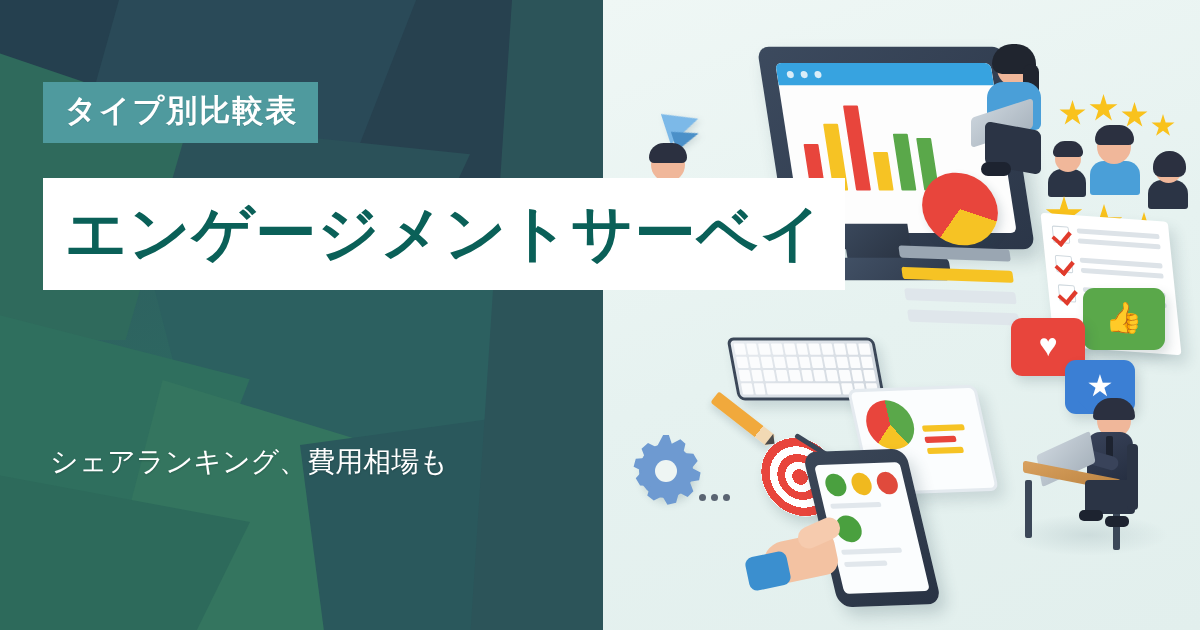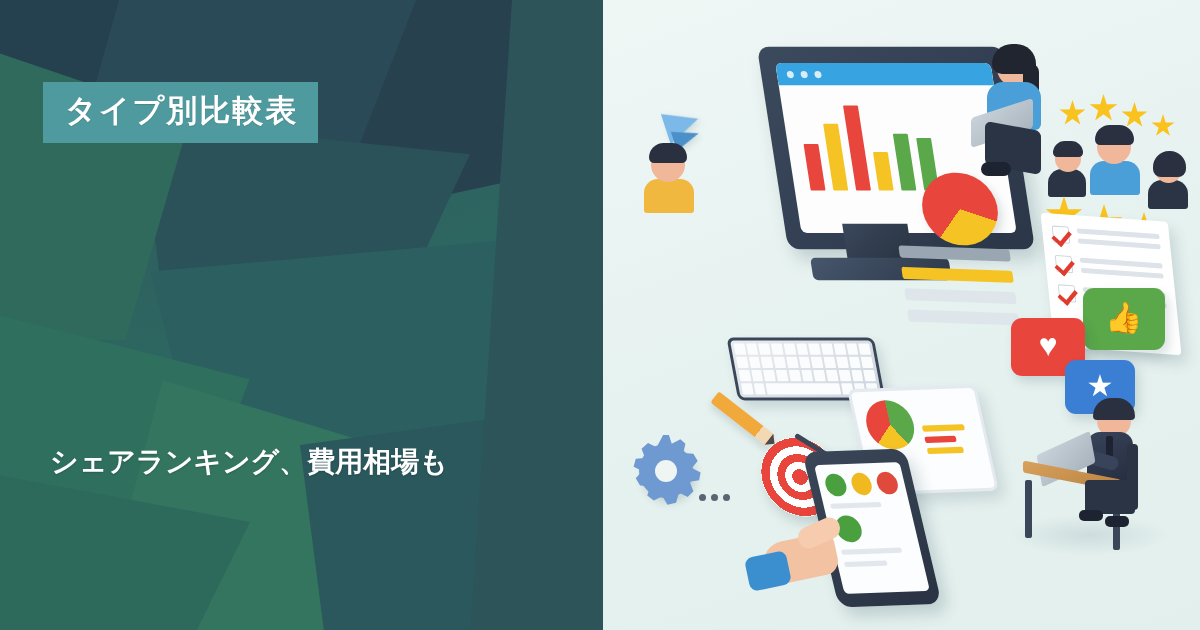--- a/index.html
+++ b/index.html
@@ -53,21 +53,21 @@
   }
   .title-band {
     position:absolute; background:#ffffff; display:flex; align-items:center;
     color:#0a6058; font-weight:bold; letter-spacing:1px;
   }
   .title-band.one { left:43px; top:178px; height:112px; padding:0 22px; font-size:61px; }
   .title-band.two { left:43px; top:311px; height:101px; padding:0 22px; font-size:58px; }
 
   .subtitle {
     position:absolute; left:50px; top:440px; width:540px;
-    color:#ffffff; font-size:28px; line-height:1.55; font-weight:700;
+    color:#ffffff; font-size:28px; line-height:1.55; font-weight:400;
     text-shadow:0 1px 2px rgba(0,0,0,.18);
   }
   .subtitle span { display:block; }
 
   
   .ill { position:absolute; }
 
   
   .monitor-body{
     width:250px;height:200px;
@@ -514,18 +514,19 @@
         <div style="position:absolute;left:126px;top:48px;width:11px;height:66px;background:#2b3445;border-radius:4px;"></div>
         <div style="position:absolute;left:78px;top:114px;width:24px;height:11px;border-radius:5px;background:#1d2330;"></div>
         <div style="position:absolute;left:104px;top:120px;width:24px;height:11px;border-radius:5px;background:#1d2330;"></div>
       </div>
     </div>
 
   </div>
 
   <div class="badge">タイプ別比較表</div>
 
+  <div class="title-band one">エンゲージメントサーベイ</div>
 
   <div class="subtitle">
     <span>シェアランキング、費用相場も</span>
   </div>
 
 </div>
 
 </body></html>

